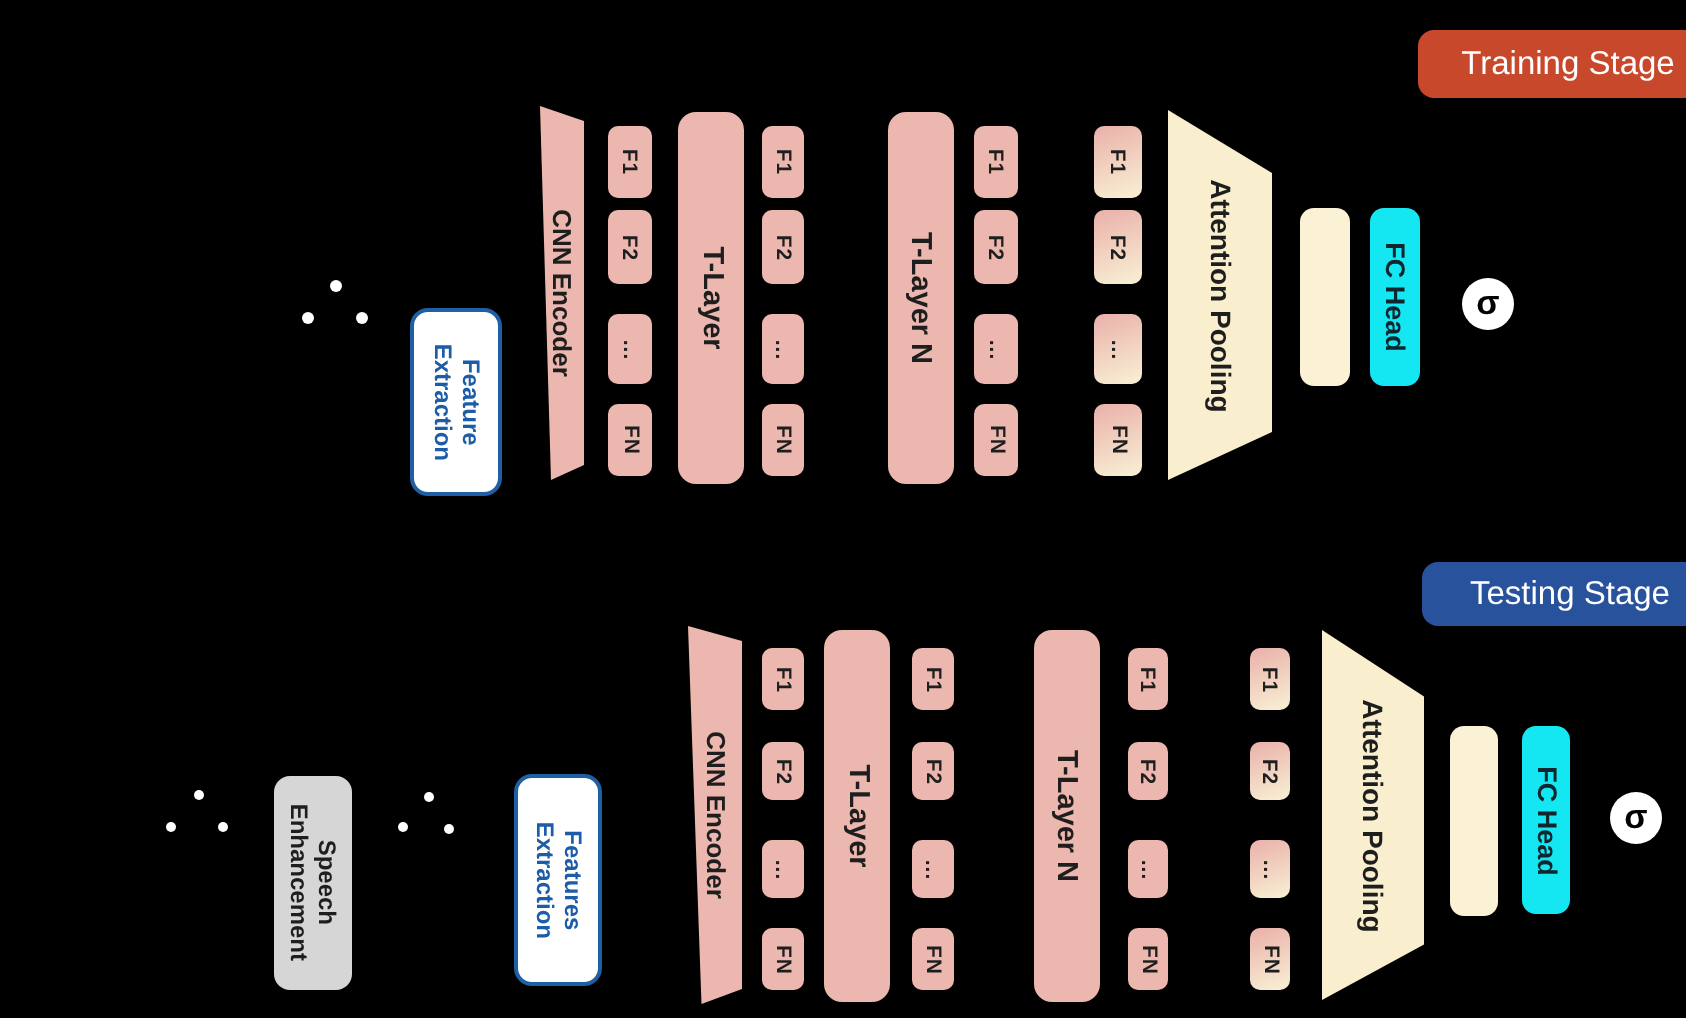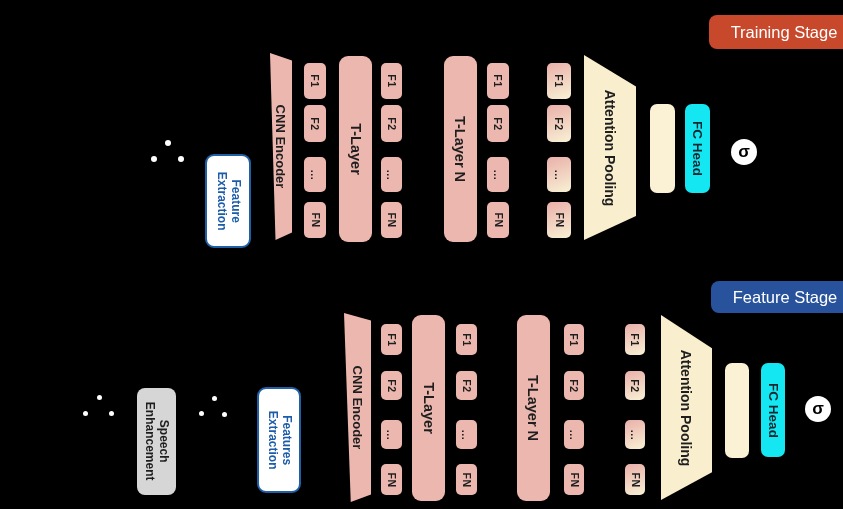--- a/index.html
+++ b/index.html
@@ -188,21 +188,21 @@
   </div>
 
   <div class="sigma" style="left:702px;top:139px;">
     <span>σ</span>
   </div>
 </div>
 
 <div class="abs" style="left:0;top:260px;width:843px;height:249px;">
 
   <div class="badge badge-testing" style="left:682px;top:21px;width:148px;height:32px;">
-    <span>Feature Stage</span>
+    <span>Testing Stage</span>
   </div>
 
   <div>
     <span class="dot" style="left:68px;top:135px;width:5px;height:5px;"></span>
     <span class="dot" style="left:54px;top:151px;width:5px;height:5px;"></span>
     <span class="dot" style="left:80px;top:151px;width:5px;height:5px;"></span>
   </div>
 
   <div class="box gray-box" style="left:108px;top:128px;width:39px;height:107px;">
     <span class="wrap2" style="width:98px;">Speech Enhancement</span>

